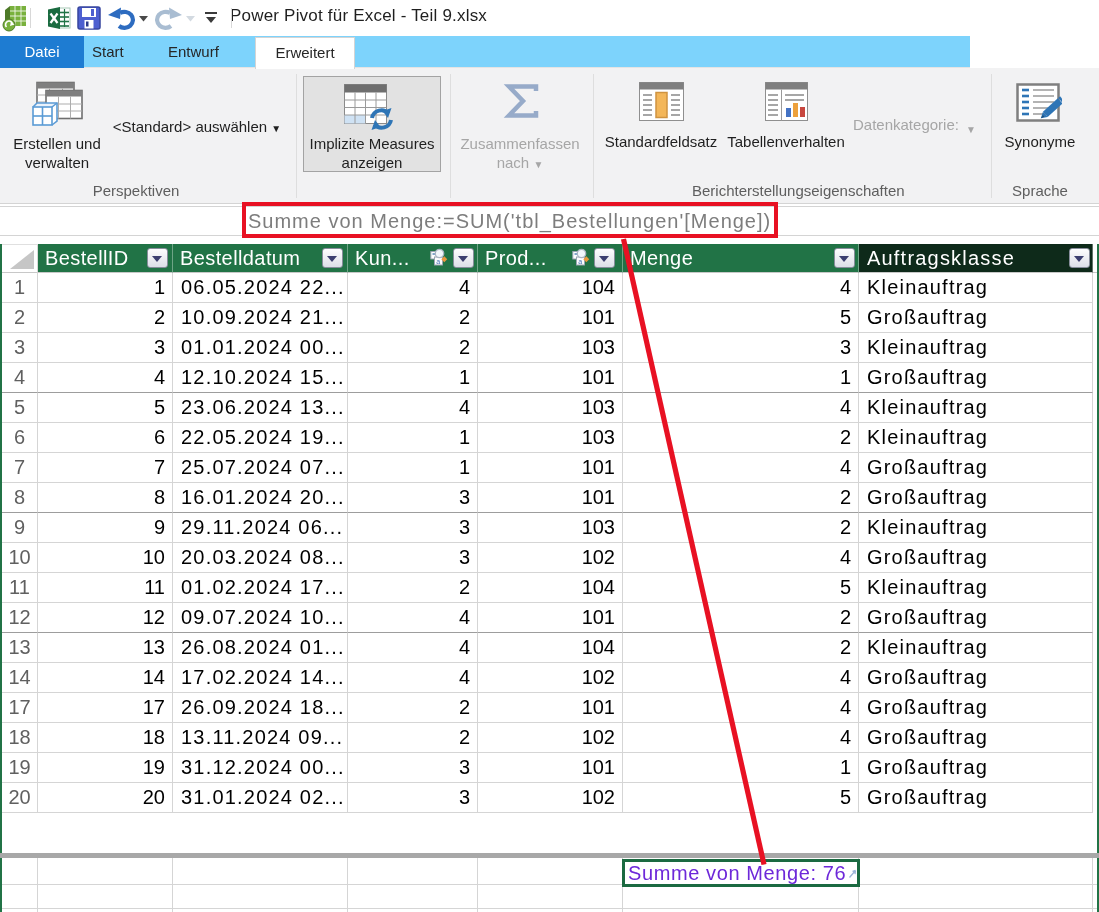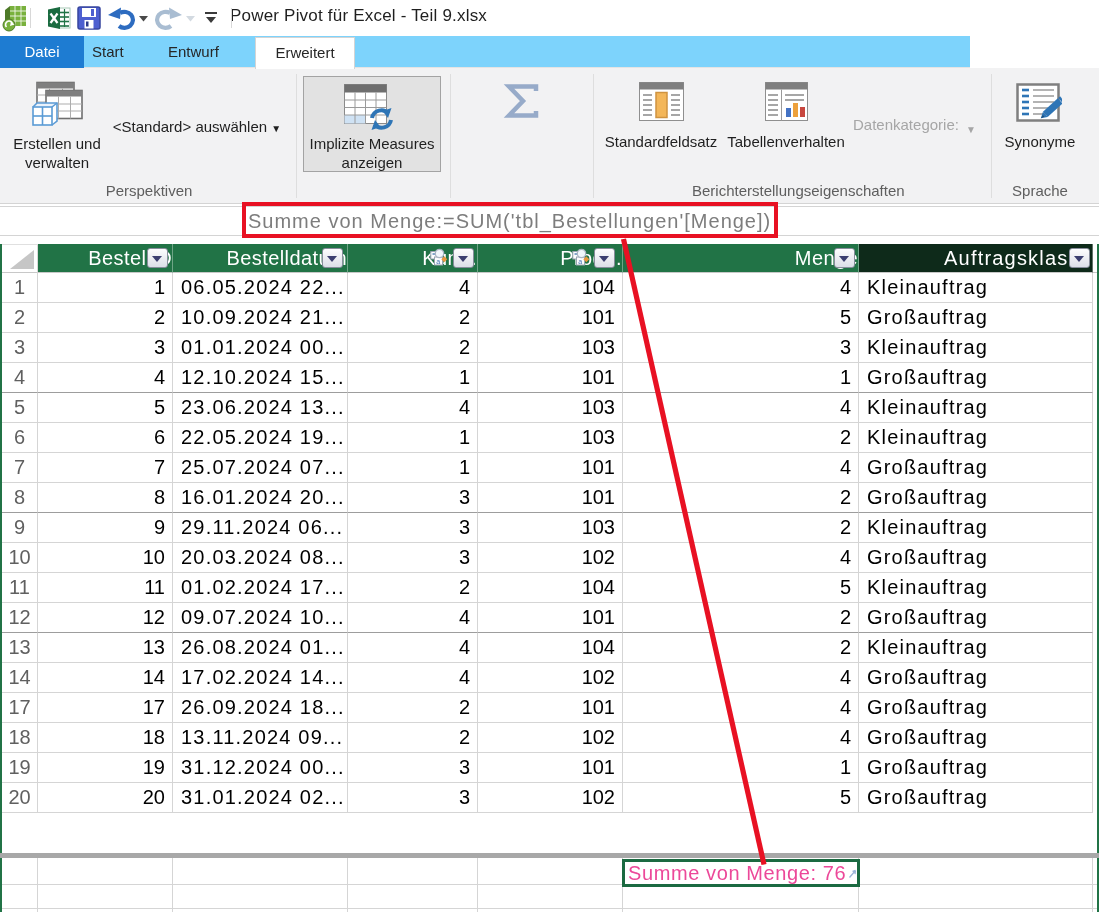--- a/index.html
+++ b/index.html
@@ -25,42 +25,42 @@
 #fbar{position:absolute;left:0;top:206px;width:1099px;height:30px;background:#fff;border-top:1px solid #d4d4d4;border-bottom:1px solid #d4d4d4}
 #namebox{position:absolute;left:0;top:0;width:237px;height:28px;background:#fff;border-right:1px solid #cfcfcf;font-size:20px;color:#111;line-height:28px;padding-left:20px;letter-spacing:0.3px}
 #ftext{position:absolute;left:248px;top:0;height:28px;font-size:20px;color:#7d7d7d;line-height:28px;white-space:pre;letter-spacing:1px}
 
 #gridwrap{position:absolute;left:0px;top:244px;width:1099px;height:609px;overflow:hidden}
 table{border-collapse:separate;border-spacing:0;table-layout:fixed}
 #grid{position:absolute;left:2px;top:0;width:1096px}
 td,th{overflow:hidden;white-space:nowrap}
 th.rowhdr svg{display:block}
 .relico svg{display:block}
-th{height:28px;background:#217346;color:#fff;font-weight:normal;font-size:20px;text-align:right;vertical-align:middle;padding-left:7px;position:relative;border-bottom:1px solid #c8c8c8;border-right:1px solid rgba(255,255,255,0.35);letter-spacing:0.4px}
+th{height:28px;background:#217346;color:#fff;font-weight:normal;font-size:20px;text-align:left;vertical-align:middle;padding-left:7px;position:relative;border-bottom:1px solid #c8c8c8;border-right:1px solid rgba(255,255,255,0.35);letter-spacing:0.4px}
 th.sel{background:#0e2a1a;padding-left:8px;letter-spacing:1.2px}
 th.rowhdr{background:#fff;border-right:1px solid #d9d9d9;border-top:1px solid #e0e0e0;padding:0}
 td{height:30px;font-size:20px;color:#000;vertical-align:middle;border-bottom:1px solid #d5d5d5;border-right:1px solid #d5d5d5;padding:0 7px 0 7px}
 tr.dark td{border-bottom:1px solid #9d9d9d}
 td.rn{color:#606060;text-align:center;font-size:20px;padding:0}
 td.num{text-align:right}
 td.txt{text-align:left;padding-left:8px;letter-spacing:1.2px}
 td.date{text-align:left;padding-left:8px;letter-spacing:1.2px}
 .relico{position:absolute;top:4px;width:18px;height:19px}
 .ddbtn{position:absolute;top:4px;width:21px;height:20px;border:1px solid #878d9b;border-radius:3px;background:linear-gradient(#fdfdfe,#dcdfe8)}
 .ddbtn:after{content:"";position:absolute;left:4px;top:7px;width:0;height:0;border-left:5px solid transparent;border-right:5px solid transparent;border-top:6px solid #3c3f70}
 
 #edgeL{position:absolute;left:0;top:244px;width:2px;height:668px;background:#217346;z-index:4}
 #edgeR{position:absolute;left:1097px;top:244px;width:2px;height:668px;background:#217346;z-index:4}
 
 #splitter{position:absolute;left:0;top:853px;width:1099px;height:5px;background:#a8a8a8;z-index:5}
 
 #mgrid{position:absolute;left:0;top:858px;width:1099px;height:54px;background:#fff}
 .mv{position:absolute;top:0;width:1px;height:54px;background:#d5d5d5}
 .mh{position:absolute;left:2px;width:1095px;height:1px;background:#d5d5d5}
-#mcell{position:absolute;left:622px;top:1px;width:238px;height:28px;border:3px solid #1b6a41;background:#fff;font-size:20px;color:#ec4899;line-height:23px;padding-left:3px;letter-spacing:0.6px;z-index:6}
+#mcell{position:absolute;left:622px;top:1px;width:238px;height:28px;border:3px solid #1b6a41;background:#fff;font-size:20px;color:#6d28d9;line-height:23px;padding-left:3px;letter-spacing:0.6px;z-index:6}
 
 #overlay{position:absolute;left:0;top:0;width:1099px;height:912px;z-index:10;pointer-events:none}
 </style></head>
 <body>
 <div id="app">
 
 <div id="titlebar">
   <span id="title">Power Pivot für Excel - Teil 9.xlsx</span>
   <div class="vsep" style="left:30px;top:8px;height:20px"></div>
   <div class="vsep" style="left:231px;top:8px;height:20px"></div>
@@ -121,21 +121,21 @@
   <div class="tab" style="left:92px;width:56px">Start</div>
   <div class="tab" style="left:168px;width:74px">Entwurf</div>
 </div>
 <div id="tabErw">Erweitert</div>
 
 <div id="ribbon">
   <div class="rsep" style="left:296px"></div>
   <div class="rsep" style="left:450px"></div>
   <div class="rsep" style="left:593px"></div>
   <div class="rsep" style="left:991px"></div>
-  <div class="rlabel" style="left:49px">Perspektiven</div>
+  <div class="rlabel" style="left:36px">Perspektiven</div>
   <div class="rlabel" style="left:692px">Berichterstellungseigenschaften</div>
   <div class="rlabel" style="left:940px">Sprache</div>
 
   <svg class="abs" style="left:31px;top:13px" width="52" height="47" viewBox="0 0 52 47">
     <g>
       <rect x="6" y="1.5" width="37" height="26" fill="#fff" stroke="#6f6f6f" stroke-width="1.6"></rect>
       <rect x="6" y="1.5" width="37" height="6" fill="#7f7f7f"></rect>
       <g stroke="#adadad" stroke-width="1">
             <line x1="18.5" y1="7.5" x2="18.5" y2="27.5"></line>
             <line x1="31.5" y1="7.5" x2="31.5" y2="27.5"></line>
@@ -246,20 +246,21 @@
       <rect x="29.5" y="13" width="7" height="20" fill="#2e75b6"></rect>
       <rect x="29.5" y="10" width="7" height="2.5" fill="#2e75b6"></rect>
       <polygon points="29.5,33 36.5,33 33,39" fill="#2e75b6"></polygon>
       <polygon points="31.8,35.2 34.2,35.2 33,39" fill="#1d4e7a"></polygon>
     </g>
   </svg>
   <div class="rtext" style="left:7px;top:66px;width:100px;line-height:19px">Erstellen und<br>verwalten</div>
   <div class="rtext" style="left:108px;top:50px;width:178px">&lt;Standard&gt; auswählen <span style="font-size:10px">▼</span></div>
   <div id="btnImpl"></div>
   <div class="rtext" style="left:305px;top:66px;width:134px;line-height:19px">Implizite Measures<br>anzeigen</div>
+  <div class="rtextdis" style="left:450px;top:66px;width:140px;line-height:19px">Zusammenfassen<br>nach <span style="font-size:10px">▼</span></div>
   <div class="rtext" style="left:601px;top:65px;width:120px">Standardfeldsatz</div>
   <div class="rtext" style="left:723px;top:65px;width:126px">Tabellenverhalten</div>
   <div class="rtextdis" style="left:853px;top:48px;width:110px;text-align:left">Datenkategorie:</div>
   <div class="rtextdis" style="left:966px;top:56px;font-size:10px">▼</div>
   <div class="rtext" style="left:1000px;top:65px;width:80px">Synonyme</div>
 </div>
 
 <div id="fbar">
   <div id="ftext">Summe von Menge:=SUM('tbl_Bestellungen'[Menge])</div>
 </div>

